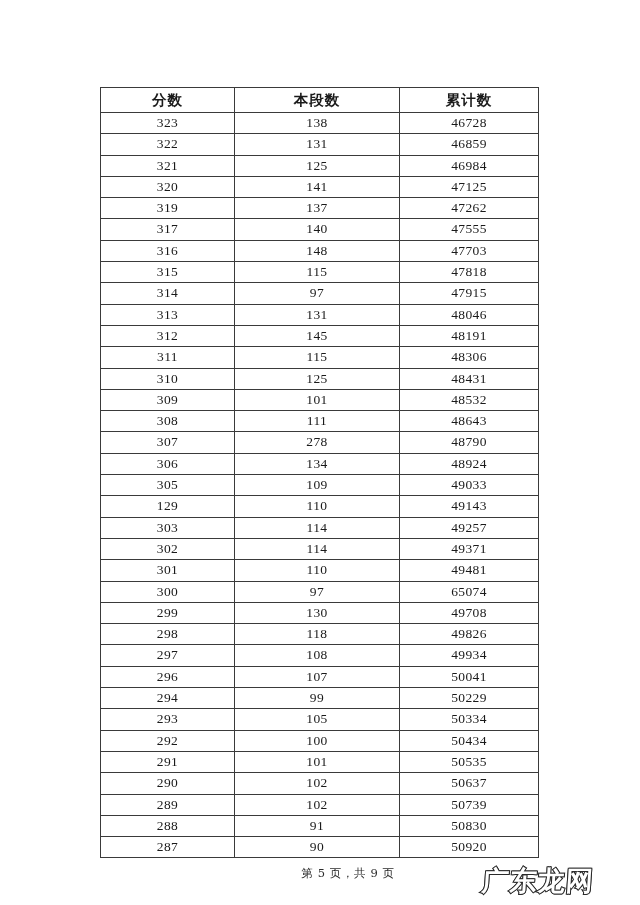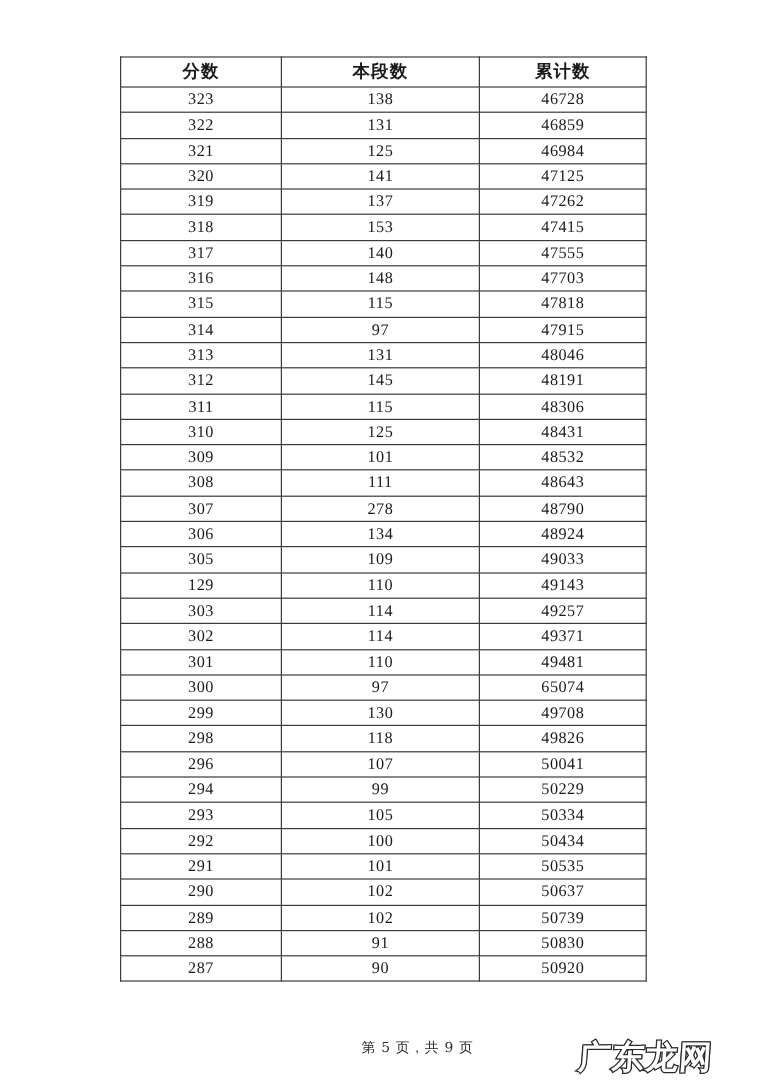--- a/index.html
+++ b/index.html
@@ -63,20 +63,21 @@
     height: 20.3px;
     line-height: 20.3px;
     font-size: 13.5px;
     font-weight: normal;
     letter-spacing: 0.4px;
   }
 
   
   table.score-table {
     border: 1.4px solid #2e2e2e;
+    margin-top: 40px;
   }
 
   
   #page-footer {
     position: absolute;
     left: 0;
     top: 866px;
     width: 640px;
     text-align: center;
     font-size: 11.5px;
@@ -152,25 +153,20 @@
             <td>320</td>
             <td>141</td>
             <td>47125</td>
           </tr>
           <tr>
             <td>319</td>
             <td>137</td>
             <td>47262</td>
           </tr>
           <tr>
-            <td>318</td>
-            <td>153</td>
-            <td>47415</td>
-          </tr>
-          <tr>
             <td>317</td>
             <td>140</td>
             <td>47555</td>
           </tr>
           <tr>
             <td>316</td>
             <td>148</td>
             <td>47703</td>
           </tr>
           <tr>
@@ -257,20 +253,25 @@
             <td>299</td>
             <td>130</td>
             <td>49708</td>
           </tr>
           <tr>
             <td>298</td>
             <td>118</td>
             <td>49826</td>
           </tr>
           <tr>
+            <td>297</td>
+            <td>108</td>
+            <td>49934</td>
+          </tr>
+          <tr>
             <td>296</td>
             <td>107</td>
             <td>50041</td>
           </tr>
           <tr>
             <td>294</td>
             <td>99</td>
             <td>50229</td>
           </tr>
           <tr>

